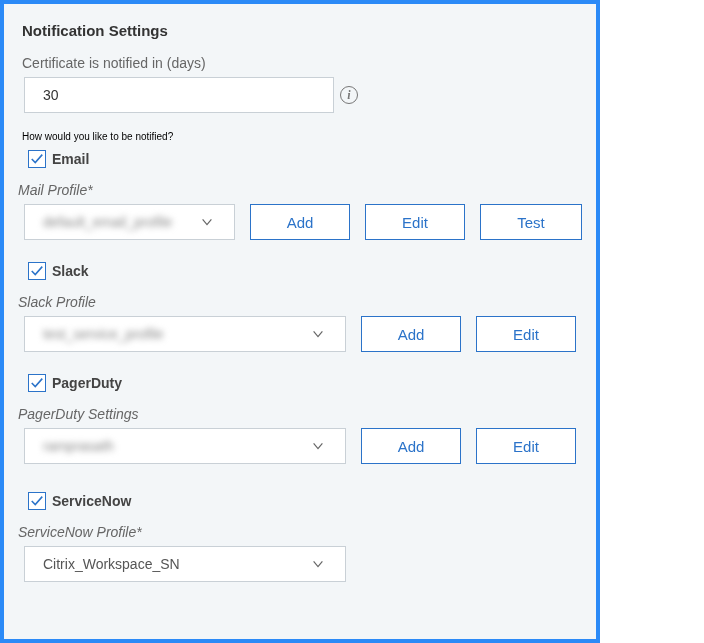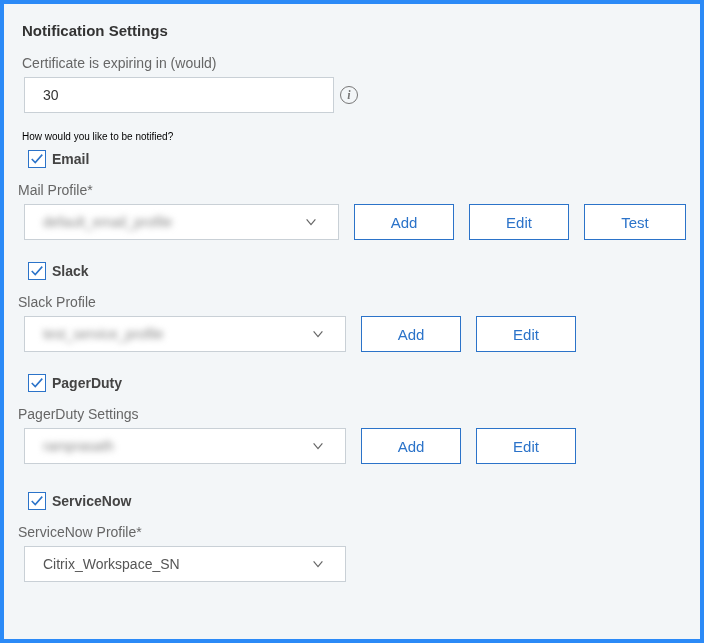--- a/index.html
+++ b/index.html
@@ -5,21 +5,21 @@
   * { box-sizing: border-box; }
   body {
     margin: 0;
     padding: 0;
     font-family: -apple-system, BlinkMacSystemFont, "Segoe UI", Arial, sans-serif;
     font-size: 14px;
     color: #555;
     background: #fff;
   }
   .frame {
-    width: 704px;
+    width: 600px;
     height: 643px;
     border: 4px solid #2b8af7;
     background: #f3f6f8;
     padding: 12px 14px 14px 14px;
     overflow: hidden;
   }
   .title {
     font-weight: 600;
     color: #333;
     font-size: 15px;
@@ -72,20 +72,21 @@
     display: inline-flex;
     align-items: center; justify-content: center;
     cursor: pointer;
   }
   .checkbox svg { width: 14px; height: 14px; }
   .check-label { color: #444; }
   .sec-label {
     color: #666;
     margin: 14px 0 6px 0;
     font-size: 14px;
+    font-style: italic;
   }
   .select {
     width: 322px;
     height: 36px;
     border: 1px solid #c9d0d6;
     background: #fff;
     display: flex;
     align-items: center;
     justify-content: space-between;
     padding: 0 20px 0 18px;
@@ -119,21 +120,21 @@
   .section { margin-left: 4px; margin-bottom: 14px; font-weight: bold; }
   .profile-row { display: flex; gap: 15px; align-items: center; margin-left: 6px; }
   .spacer-top { margin-top: 22px; }
 </style>
 </head>
 <body>
 
 <div class="frame">
   <div class="title">Notification Settings</div>
 
-  <div class="label">Certificate is expiring in (would)</div>
+  <div class="label">Certificate is notified in (days)</div>
   <div class="row">
     <input class="input-text" type="text" value="30" style="">
     <span class="info-icon">i</span>
   </div>
 
   <div class="sub-label">How would you like to be notified?</div>
 
   <div class="section">
     <div class="check-row">
       <span class="checkbox">

